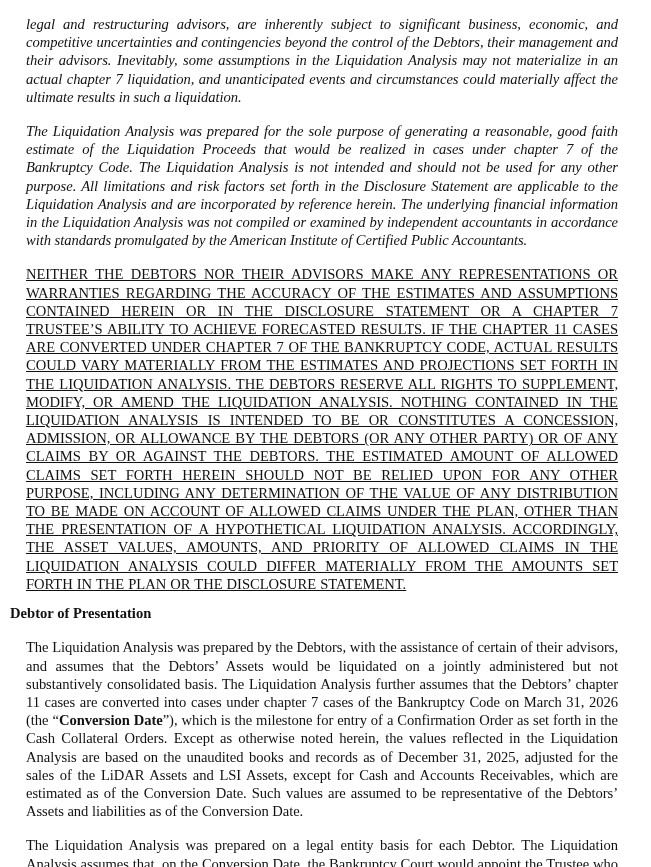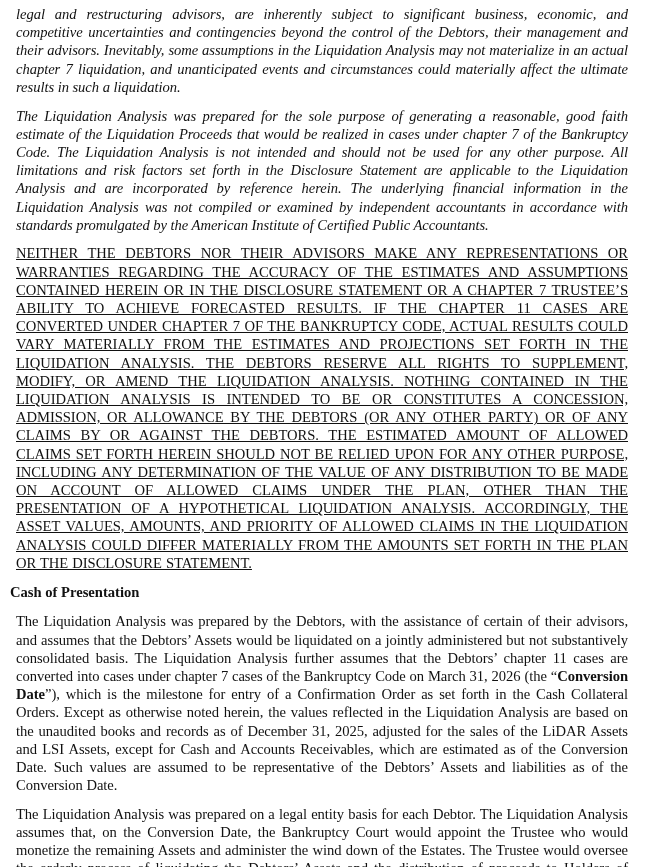--- a/index.html
+++ b/index.html
@@ -15,21 +15,21 @@
       font-family: "Liberation Serif", "DejaVu Serif", serif;
       color: #111111;
     }
     .page {
       position: absolute;
       left: 10px;
       top: -1px;
       width: 624px;
     }
     p {
-      margin: 6px;
+      margin: 16px;
       text-align: justify;
       text-align-last: auto;
       font-size: 14.6px;
       line-height: 18.2px;
       letter-spacing: -0.05px;
     }
     .italic {
       font-style: italic;
     }
     .caps {
@@ -54,18 +54,18 @@
 </head>
 <body>
 
 <div class="page">
   <p class="italic p1">legal and restructuring advisors, are inherently subject to significant business, economic, and competitive uncertainties and contingencies beyond the control of the Debtors, their management and their advisors. Inevitably, some assumptions in the Liquidation Analysis may not materialize in an actual chapter 7 liquidation, and unanticipated events and circumstances could materially affect the ultimate results in such a liquidation.</p>
 
   <p class="italic p2">The Liquidation Analysis was prepared for the sole purpose of generating a reasonable, good faith estimate of the Liquidation Proceeds that would be realized in cases under chapter 7 of the Bankruptcy Code.  The Liquidation Analysis is not intended and should not be used for any other purpose.  All limitations and risk factors set forth in the Disclosure Statement are applicable to the Liquidation Analysis and are incorporated by reference herein.  The underlying financial information in the Liquidation Analysis was not compiled or examined by independent accountants in accordance with standards promulgated by the American Institute of Certified Public Accountants.</p>
 
   <p class="caps p3">NEITHER THE DEBTORS NOR THEIR ADVISORS MAKE ANY REPRESENTATIONS OR WARRANTIES REGARDING THE ACCURACY OF THE ESTIMATES AND ASSUMPTIONS CONTAINED HEREIN OR IN THE DISCLOSURE STATEMENT OR A CHAPTER 7 TRUSTEE’S ABILITY TO ACHIEVE FORECASTED RESULTS.   IF THE CHAPTER 11 CASES ARE CONVERTED UNDER CHAPTER 7 OF THE BANKRUPTCY CODE, ACTUAL RESULTS COULD VARY MATERIALLY FROM THE ESTIMATES AND PROJECTIONS SET FORTH IN THE LIQUIDATION ANALYSIS.  THE DEBTORS RESERVE ALL RIGHTS TO SUPPLEMENT, MODIFY, OR AMEND THE LIQUIDATION ANALYSIS.  NOTHING CONTAINED IN THE LIQUIDATION ANALYSIS IS INTENDED TO BE OR CONSTITUTES A CONCESSION, ADMISSION, OR ALLOWANCE BY THE DEBTORS (OR ANY OTHER PARTY) OR OF ANY CLAIMS BY OR AGAINST THE DEBTORS.  THE ESTIMATED AMOUNT OF ALLOWED CLAIMS SET FORTH HEREIN SHOULD NOT BE RELIED UPON FOR ANY OTHER PURPOSE, INCLUDING ANY DETERMINATION OF THE VALUE OF ANY DISTRIBUTION TO BE MADE ON ACCOUNT OF ALLOWED CLAIMS UNDER THE PLAN, OTHER THAN THE PRESENTATION OF A HYPOTHETICAL LIQUIDATION ANALYSIS.   ACCORDINGLY, THE ASSET VALUES, AMOUNTS, AND PRIORITY OF ALLOWED CLAIMS IN THE LIQUIDATION ANALYSIS COULD DIFFER MATERIALLY FROM THE AMOUNTS SET FORTH IN THE PLAN OR THE DISCLOSURE STATEMENT.</p>
 
-  <h2 class="heading">Cash of Presentation</h2>
+  <h2 class="heading">Debtor of Presentation</h2>
 
   <p class="p4"><span>The Liquidation Analysis was prepared by the Debtors, with the assistance of certain of their advisors, and assumes that the Debtors’ Assets would be liquidated on a jointly administered but not substantively consolidated basis.  The Liquidation Analysis further assumes that the Debtors’ chapter 11 cases are converted into cases under chapter 7 cases of the Bankruptcy Code on March 31, 2026 (the “</span><b>Conversion Date</b><span>”), which is the milestone for entry of a Confirmation Order as set forth in the Cash Collateral Orders. Except as otherwise noted herein, the values reflected in the Liquidation Analysis are based on the unaudited books and records as of December 31, 2025, adjusted for the sales of the LiDAR Assets and LSI Assets, except for Cash and Accounts Receivables, which are estimated as of the Conversion Date.  Such values are assumed to be representative of the Debtors’ Assets and liabilities as of the Conversion Date.</span></p>
 
   <p class="p5">The Liquidation Analysis was prepared on a legal entity basis for each Debtor. The Liquidation Analysis assumes that, on the Conversion Date, the Bankruptcy Court would appoint the Trustee who would monetize the remaining Assets and administer the wind down of the Estates.  The Trustee would oversee the orderly process of liquidating the Debtors’ Assets and the distribution of proceeds to Holders of Allowed</p>
 </div>
 
 </body></html>

